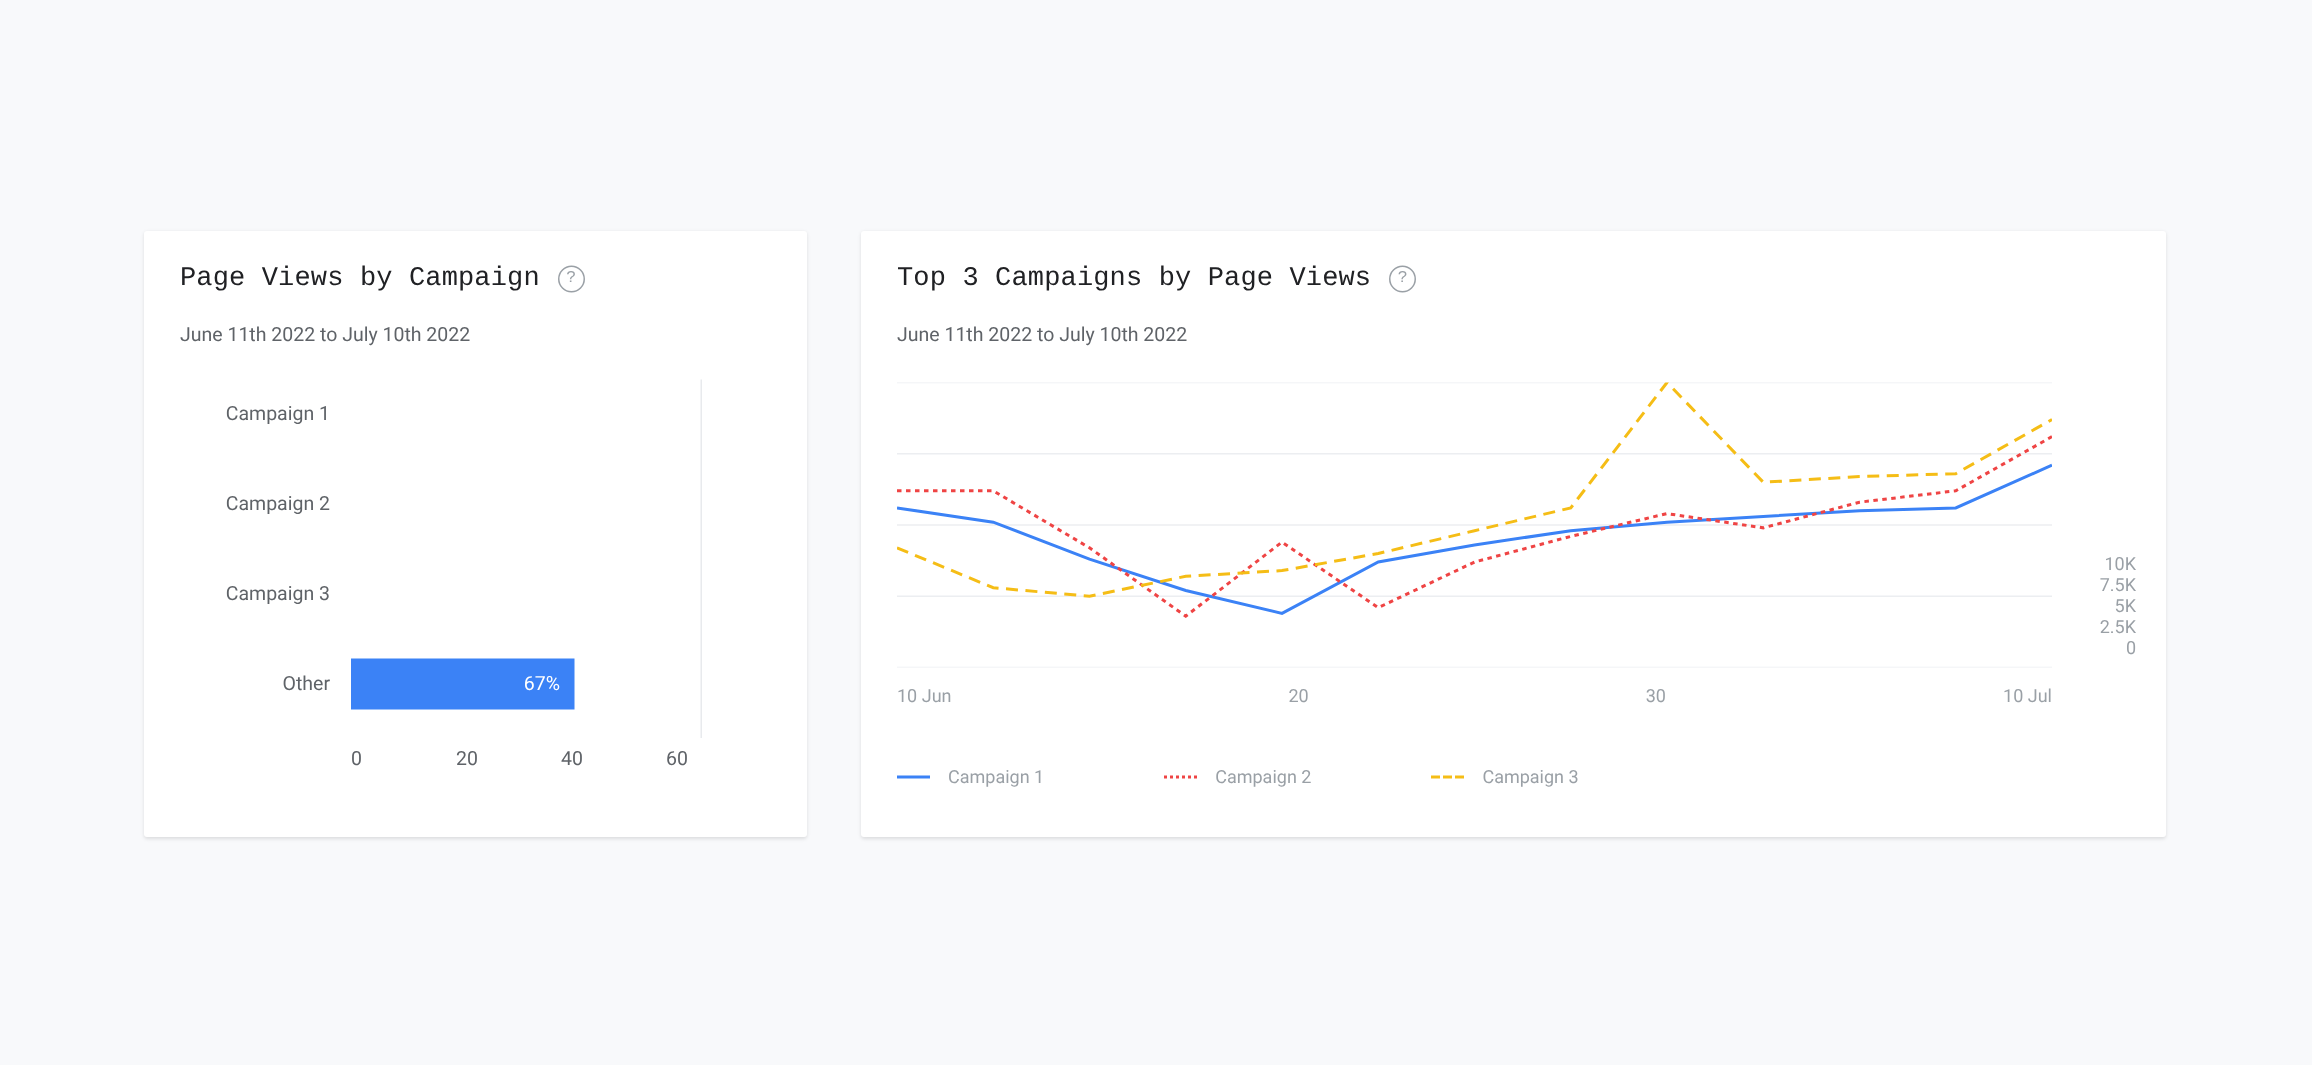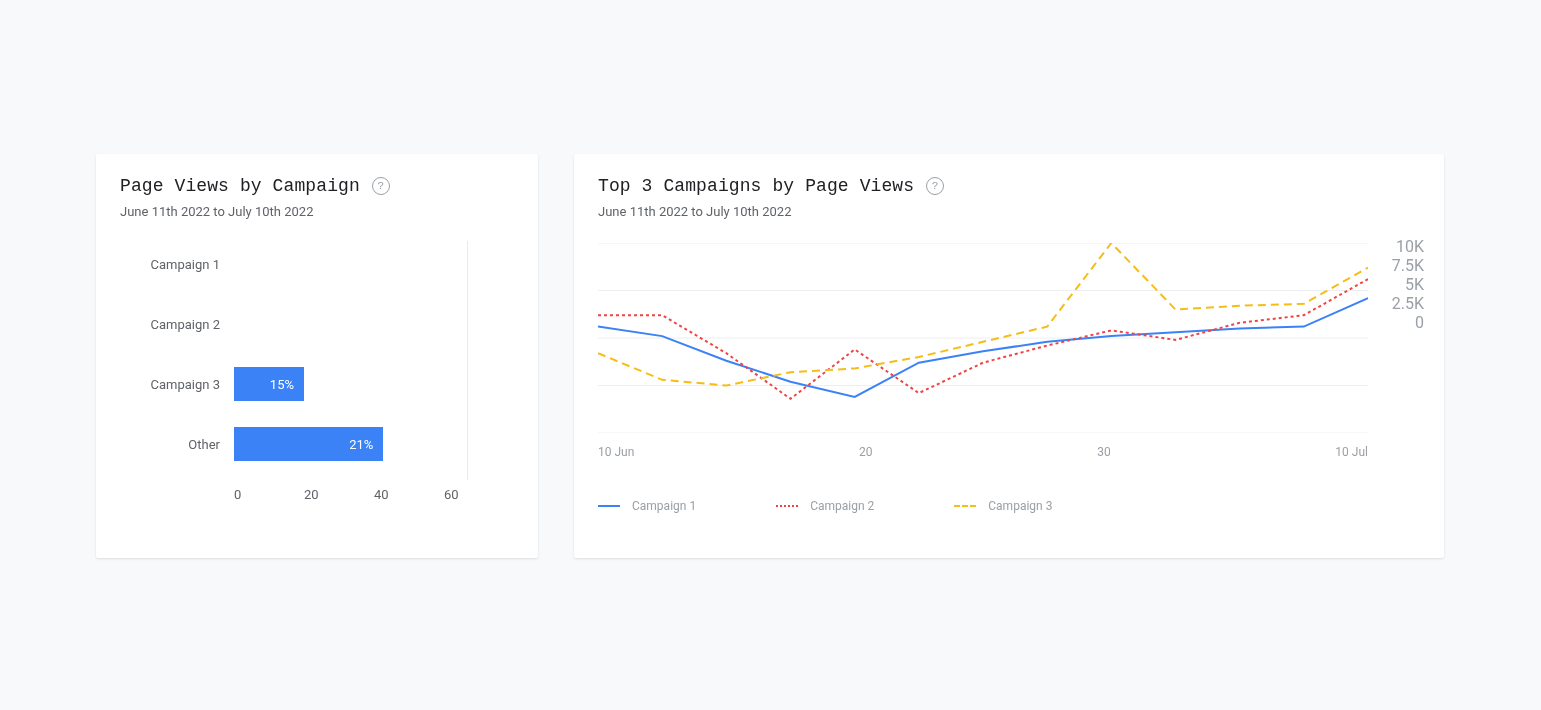--- a/index.html
+++ b/index.html
@@ -33,21 +33,21 @@
       border: 1.5px solid #9aa0a6;
       border-radius: 50%;
       display: inline-flex;
       align-items: center; justify-content: center;
       font-size: 11px; color: #9aa0a6;
       cursor: pointer;
     }
     .card-subtitle {
       font-size: 13px;
       color: #5f6368;
-      margin-top: 8px;
+      margin-top: 20px;
     }
     
     .bar-chart { margin-top: 28px; }
     .bar-row {
       display: flex;
       align-items: center;
       height: 34px;
       margin-bottom: 26px;
     }
     .bar-label {
@@ -93,22 +93,22 @@
     
     .line-chart-wrap { margin-top: 24px; position: relative; height: 210px; }
     .line-svg { width: 770px; height: 190px; display: block; }
     .y-axis-labels {
       position: absolute;
       right: -4px;
       top: -6px;
       height: 190px;
       display: flex;
       flex-direction: column;
-      justify-content: flex-start;
-      font-size: 16px;
+      justify-content: flex-end;
+      font-size: 12px;
       color: #9aa0a6;
       text-align: right;
       width: 40px;
     }
     .x-axis-labels {
       position: absolute;
       left: 0;
       bottom: -6px;
       width: 770px;
       display: flex;
@@ -140,28 +140,25 @@
 
   <div class="bar-chart" id="bar-chart">
       <div class="bar-row">
         <div class="bar-label">Campaign 1</div>
       </div>
       <div class="bar-row">
         <div class="bar-label">Campaign 2</div>
       </div>
       <div class="bar-row">
         <div class="bar-label">Campaign 3</div>
-        <div class="bar-track">
-          <div class="bar-fill" style="width: 25%;">15%</div>
-        </div>
       </div>
       <div class="bar-row">
         <div class="bar-label">Other</div>
         <div class="bar-track">
-          <div class="bar-fill" style="width: 53.3333%;">21%</div>
+          <div class="bar-fill" style="width: 53.3333%;">67%</div>
         </div>
       </div>
       <div class="bar-axis" style="position: relative;">
         <div class="axis-tick">0</div>
         <div class="axis-tick">20</div>
         <div class="axis-tick">40</div>
         <div class="axis-tick">60</div>
         <div class="bar-gridline" style="left: 233.333px;"></div>
       </div>
     </div>

